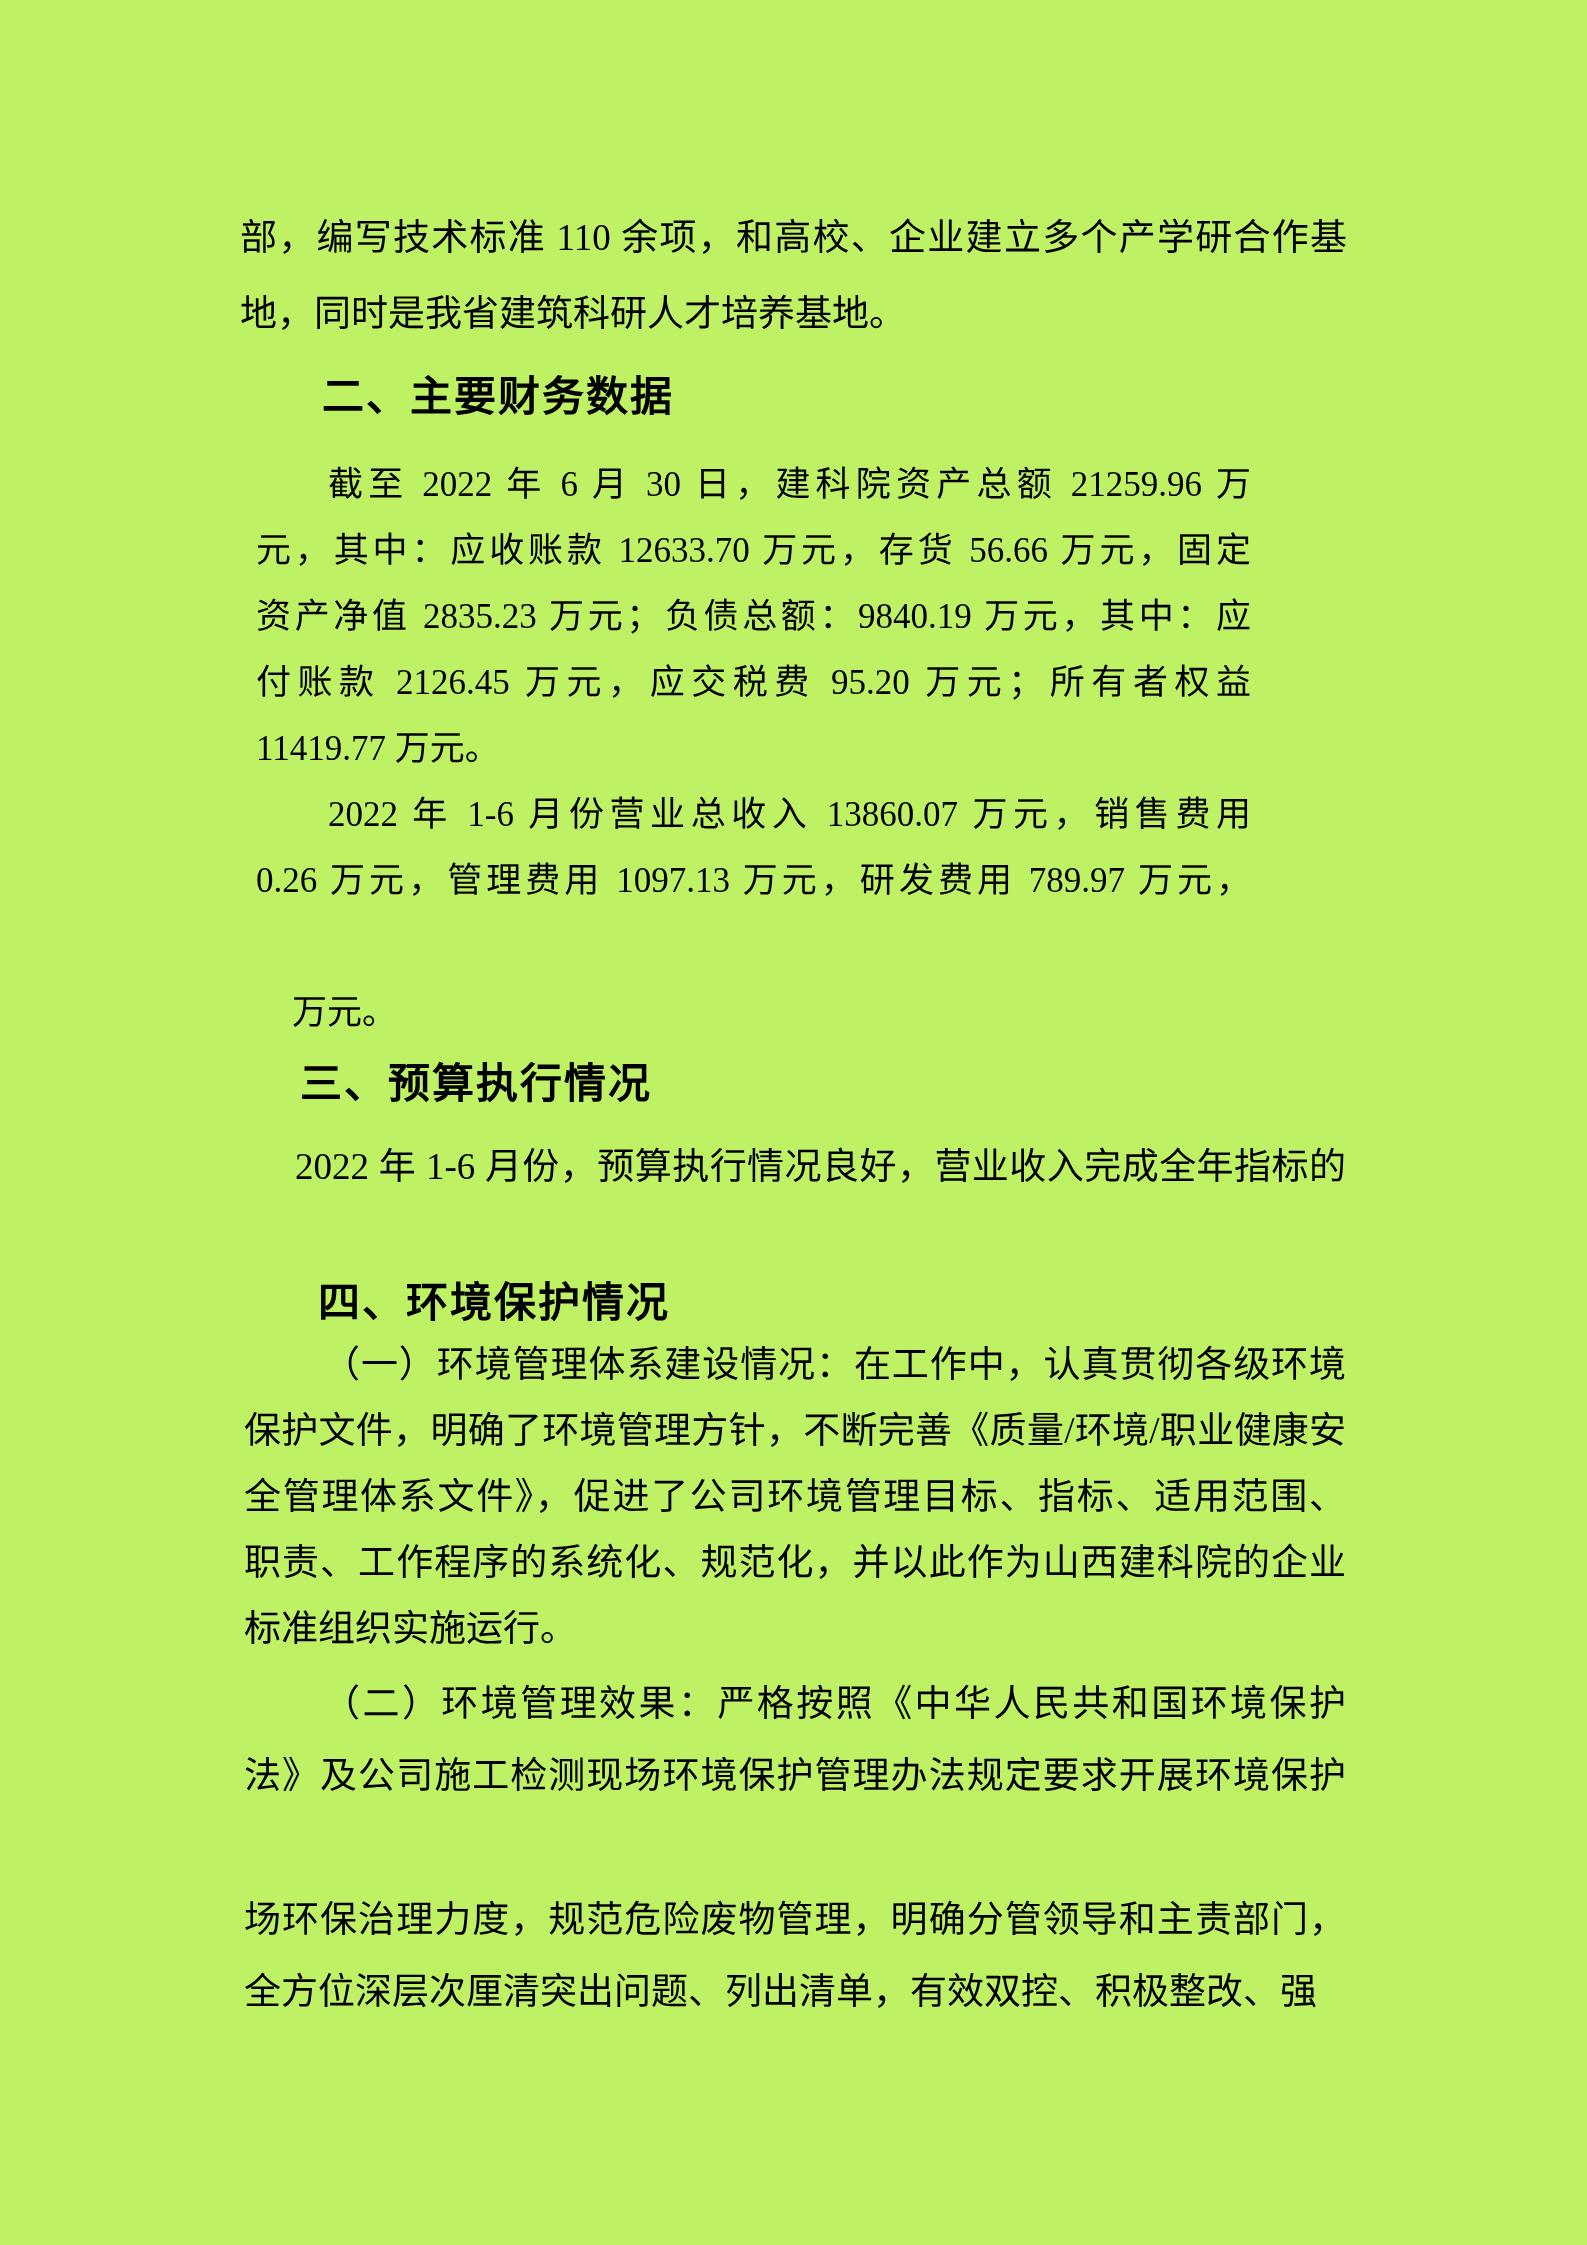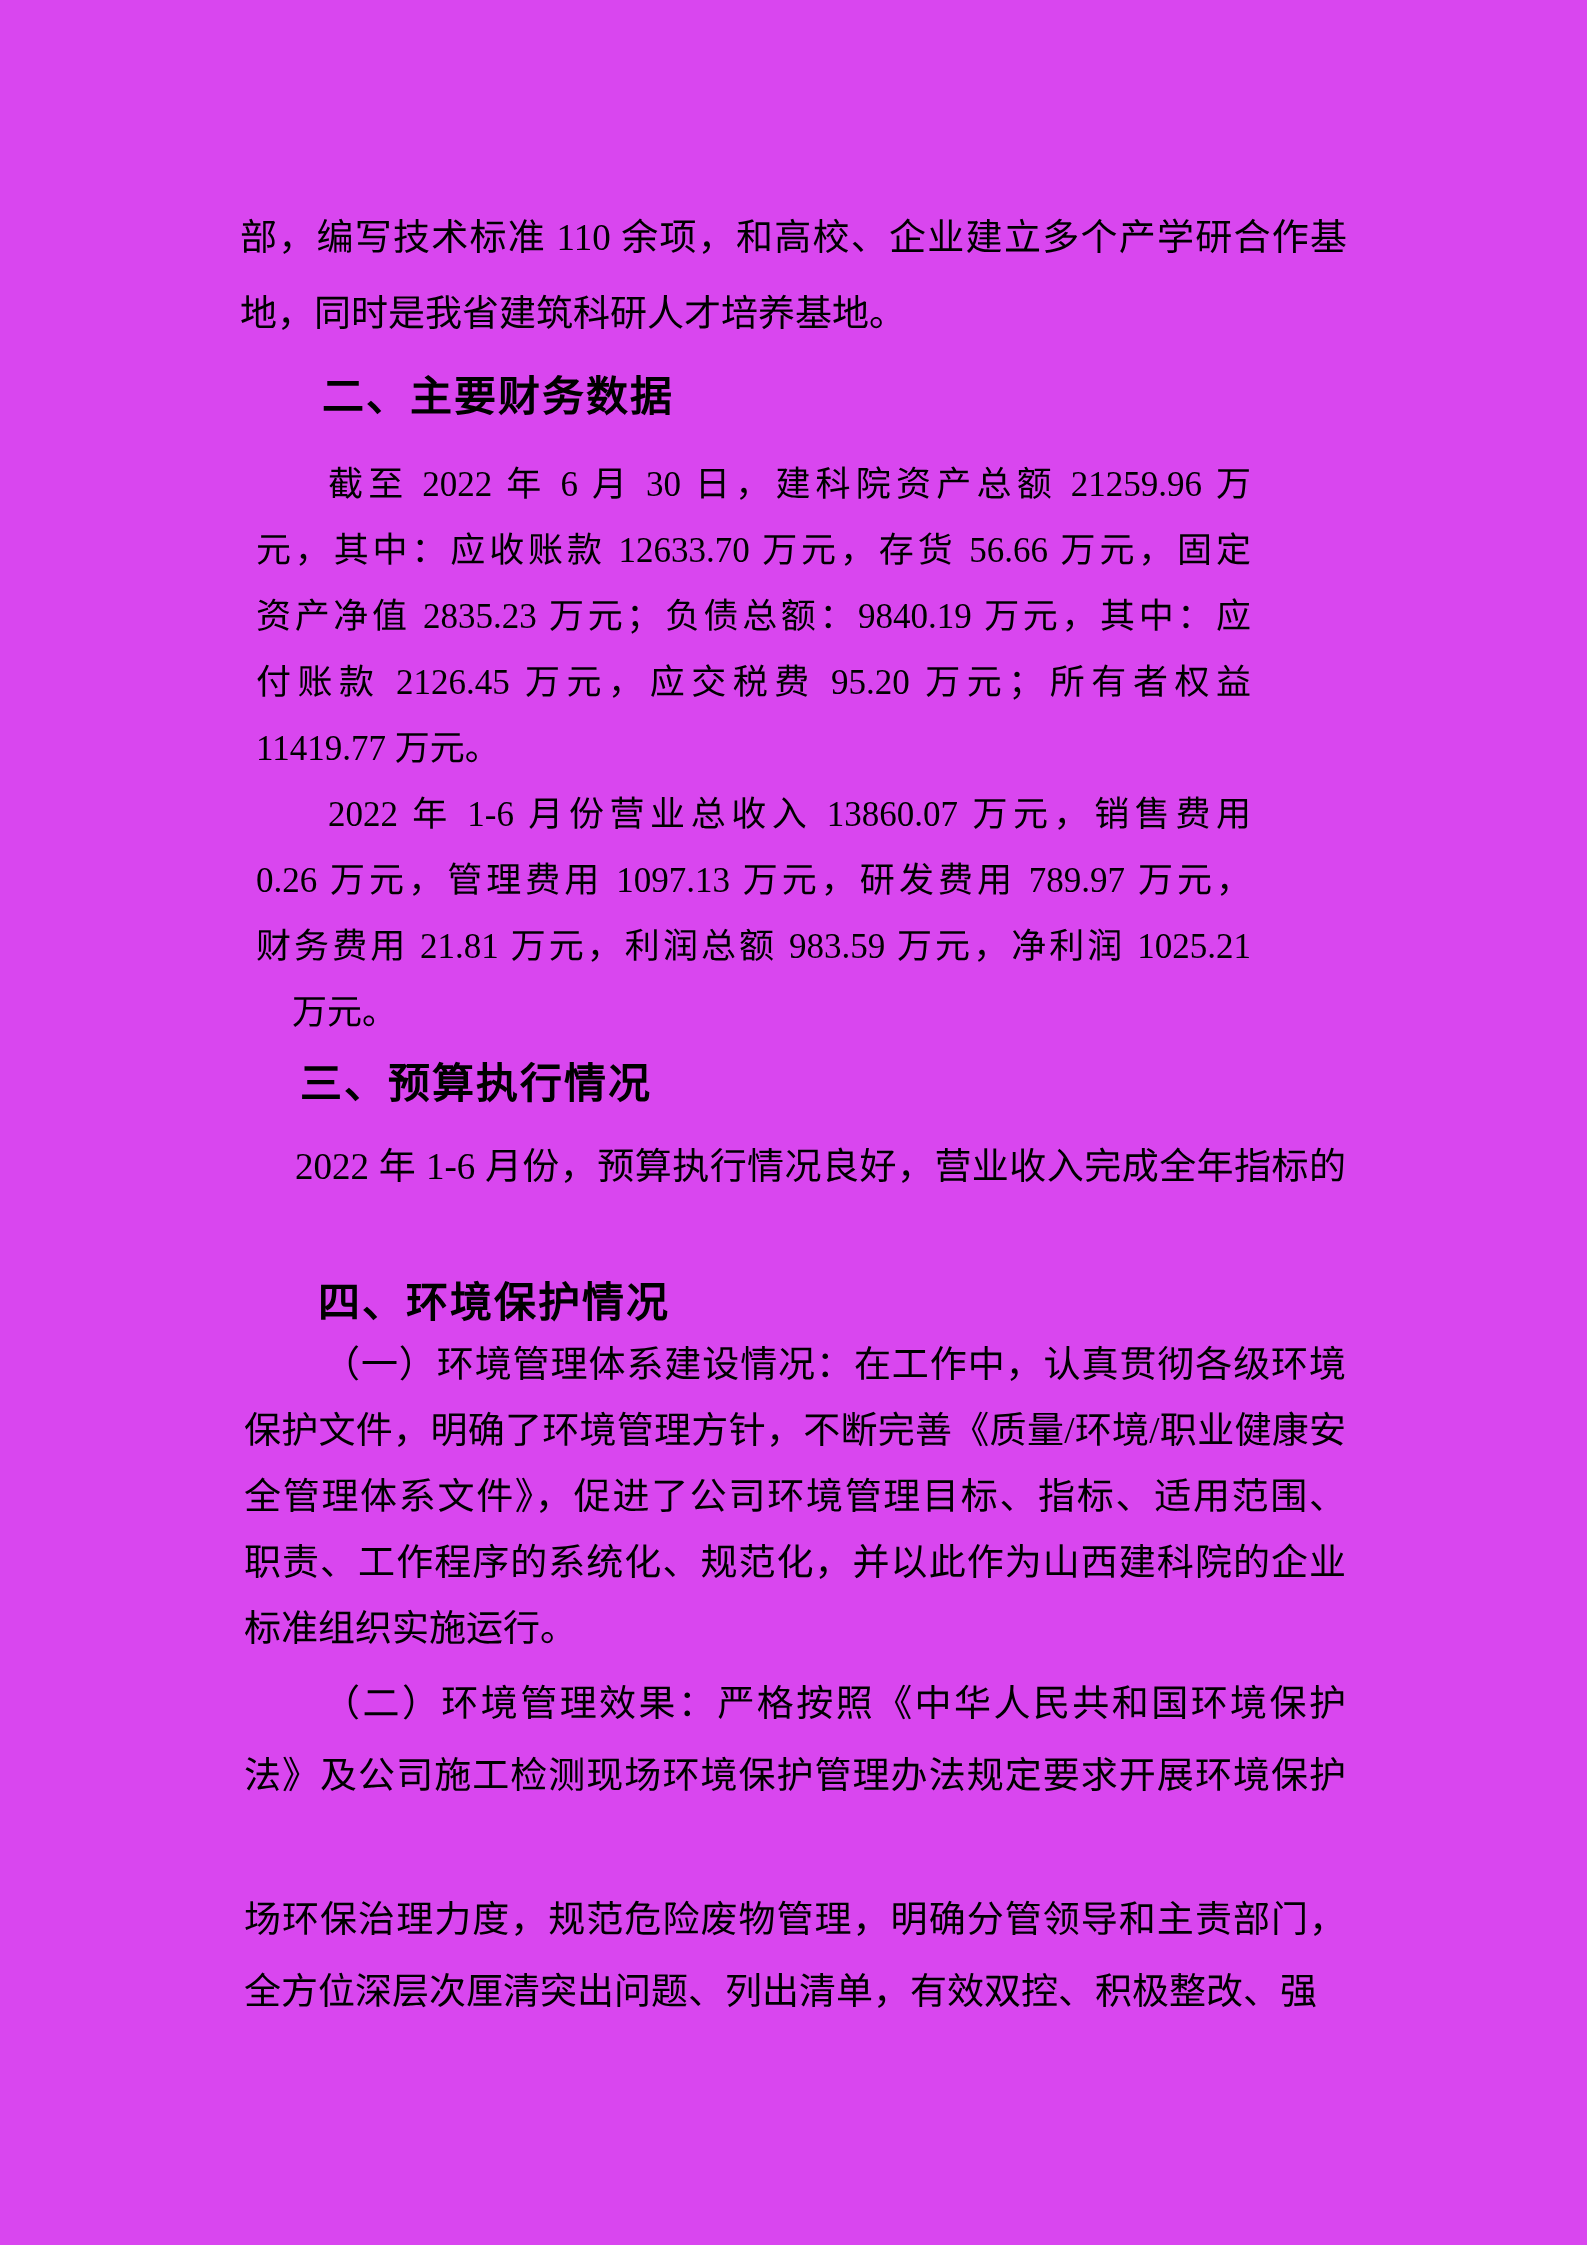--- a/index.html
+++ b/index.html
@@ -4,21 +4,21 @@
 <style>
   html, body { margin: 0; padding: 0; }
   body {
     width: 1587px; height: 2245px;
     background: #ffffff;
     color: #000000;
     font-family: "Liberation Serif", "DejaVu Serif", serif;
     position: relative;
     overflow: hidden;
   }
-  .page { position: absolute; left: 0; top: 0; width: 1587px; height: 2245px; background: #d946ef; }
+  .page { position: absolute; left: 0; top: 0; width: 1587px; height: 2245px; background: #bef264; }
   .bline {
     position: absolute;
     font-size: 37px;
     line-height: inherit;
     color: #000000;
     text-align: justify;
     text-align-last: justify;
   }
   .fin { font-size: 35px; }
   .pl { text-align: center; text-align-last: left; }   
@@ -45,21 +45,20 @@
   <div class="heading" style="top:358px; left:322px; height:78px; line-height:78px;">二、主要财务数据</div>
 
   <div class="bline fin" style="top:452px; left:256px; width:995px; height:66px; line-height:66px; text-indent:72px;">截至 2022 年 6 月 30 日，建科院资产总额 21259.96 万</div>
   <div class="bline fin" style="top:518px; left:256px; width:995px; height:66px; line-height:66px;">元，其中：应收账款 12633.70 万元，存货 56.66 万元，固定</div>
   <div class="bline fin" style="top:584px; left:256px; width:995px; height:66px; line-height:66px;">资产净值 2835.23 万元；负债总额：9840.19 万元，其中：应</div>
   <div class="bline fin" style="top:650px; left:256px; width:995px; height:66px; line-height:66px;">付账款 2126.45 万元，应交税费 95.20 万元；所有者权益</div>
   <div class="bline fin pl" style="top:716px; left:256px; width:995px; height:66px; line-height:66px;">11419.77 万元。</div>
 
   <div class="bline fin" style="top:782px; left:256px; width:995px; height:66px; line-height:66px; text-indent:72px;">2022 年 1-6 月份营业总收入 13860.07 万元，销售费用</div>
   <div class="bline fin" style="top:848px; left:256px; width:995px; height:66px; line-height:66px;">0.26 万元，管理费用 1097.13 万元，研发费用 789.97 万元，</div>
-  <div class="bline fin" style="top:914px; left:256px; width:995px; height:66px; line-height:66px;">财务费用 21.81 万元，利润总额 983.59 万元，净利润 1025.21</div>
   <div class="bline fin pl" style="top:980px; left:256px; width:995px; height:66px; line-height:66px;margin-left:36px;">万元。</div>
 
   <div class="heading" style="top:1046px; left:300px; height:76px; line-height:76px;">三、预算执行情况</div>
 
   <div class="bline" style="top:1130px; left:243px; width:1103px; height:74px; line-height:74px; text-indent:52px;">2022 年 1-6 月份，预算执行情况良好，营业收入完成全年指标的</div>
 
   <div class="heading" style="top:1266px; left:318px; height:74px; line-height:74px;">四、环境保护情况</div>
 
   <div class="bline" style="top:1332px; left:244px; width:1102px; height:66px; line-height:66px; text-indent:79px;">（一）环境管理体系建设情况：在工作中，认真贯彻各级环境</div>
   <div class="bline" style="top:1398px; left:244px; width:1102px; height:66px; line-height:66px;">保护文件，明确了环境管理方针，不断完善《质量/环境/职业健康安</div>

